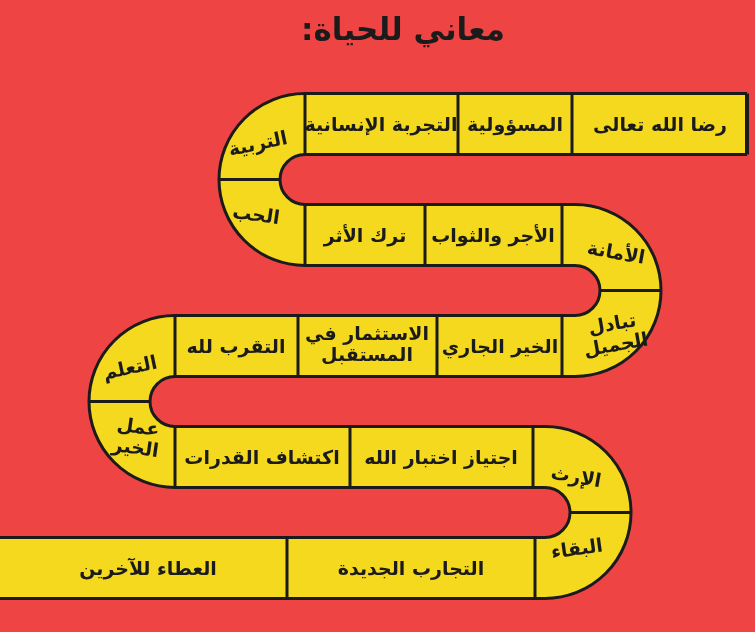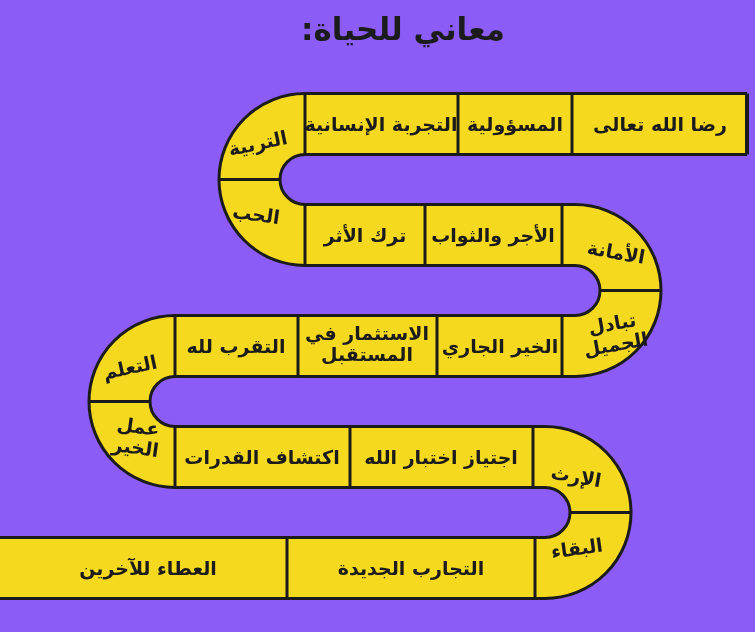--- a/index.html
+++ b/index.html
@@ -1,20 +1,20 @@
 <!DOCTYPE html>
 <html lang="ar"><head>
 <meta charset="utf-8">
 <style>
   html, body { margin: 0; padding: 0; background: #ffffff; }
   .canvas {
     position: relative;
     width: 755px;
     height: 632px;
-    background: #8b5cf6;
+    background: #ef4444;
     overflow: hidden;
     font-family: "DejaVu Sans", sans-serif;
   }
   svg text {
     font-family: "DejaVu Sans", sans-serif;
     font-weight: bold;
     direction: rtl;
     fill: #1b1b1b;
   }
   .title-text { font-size: 31px; }

